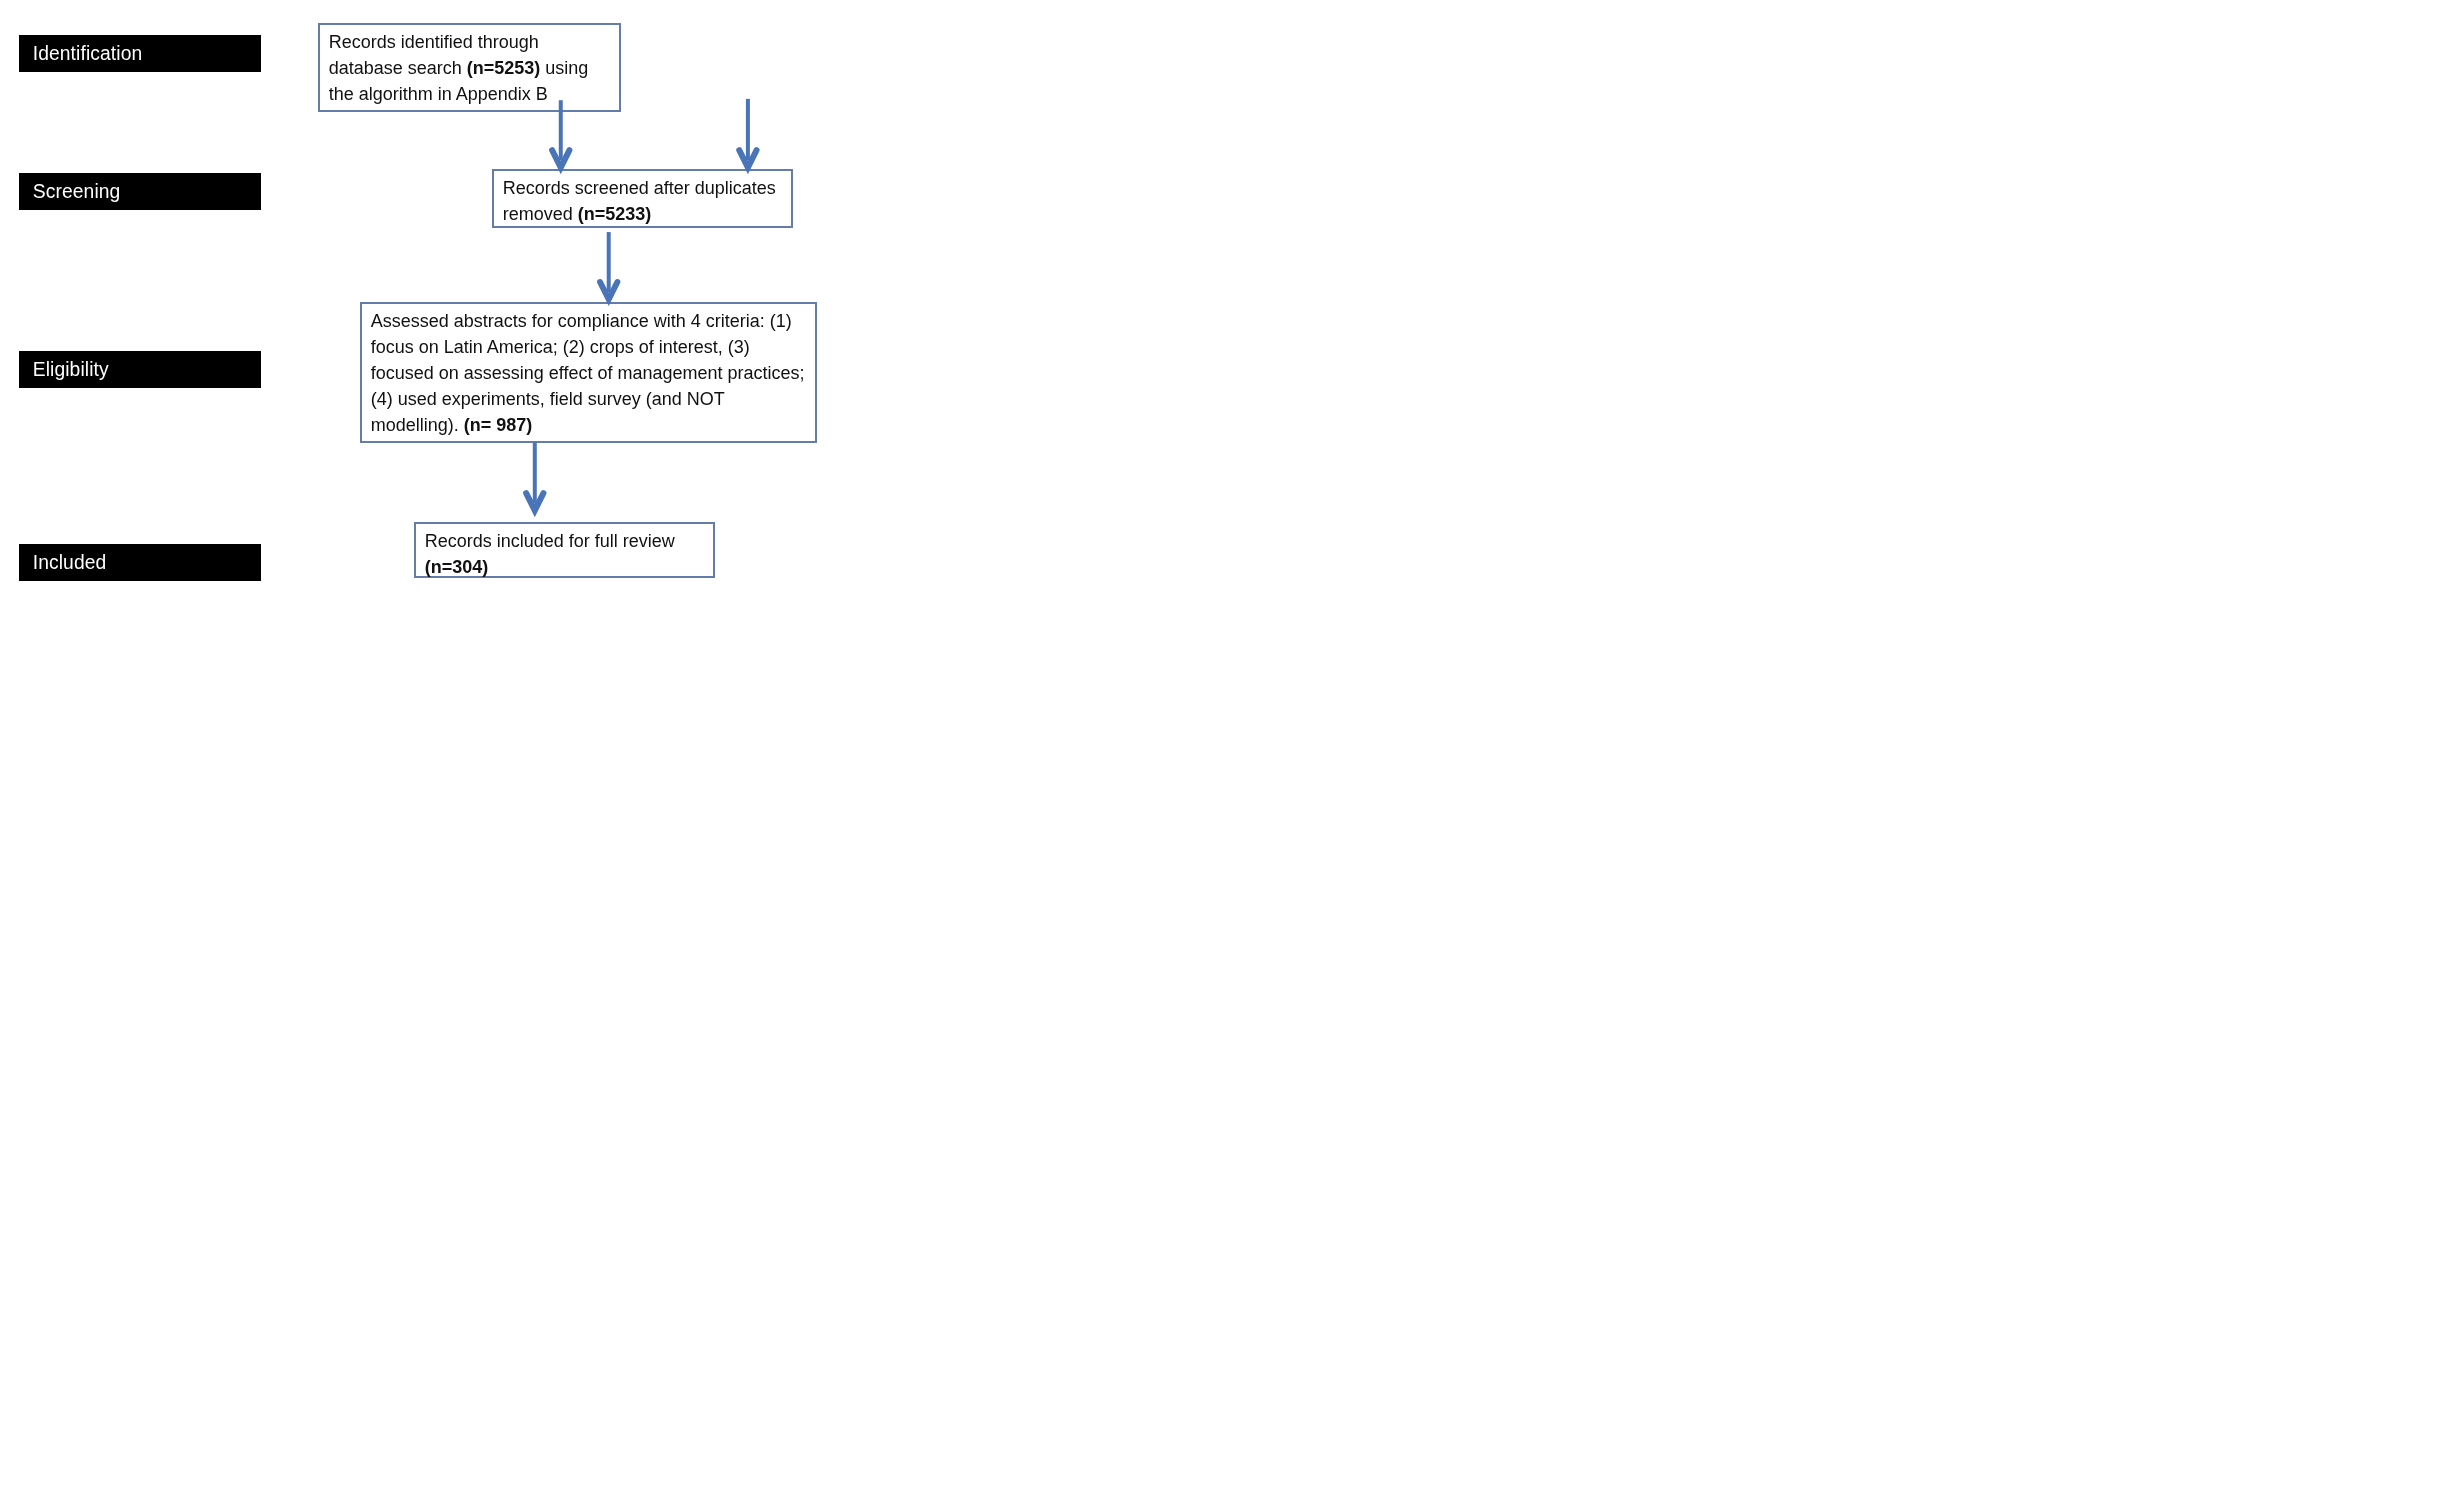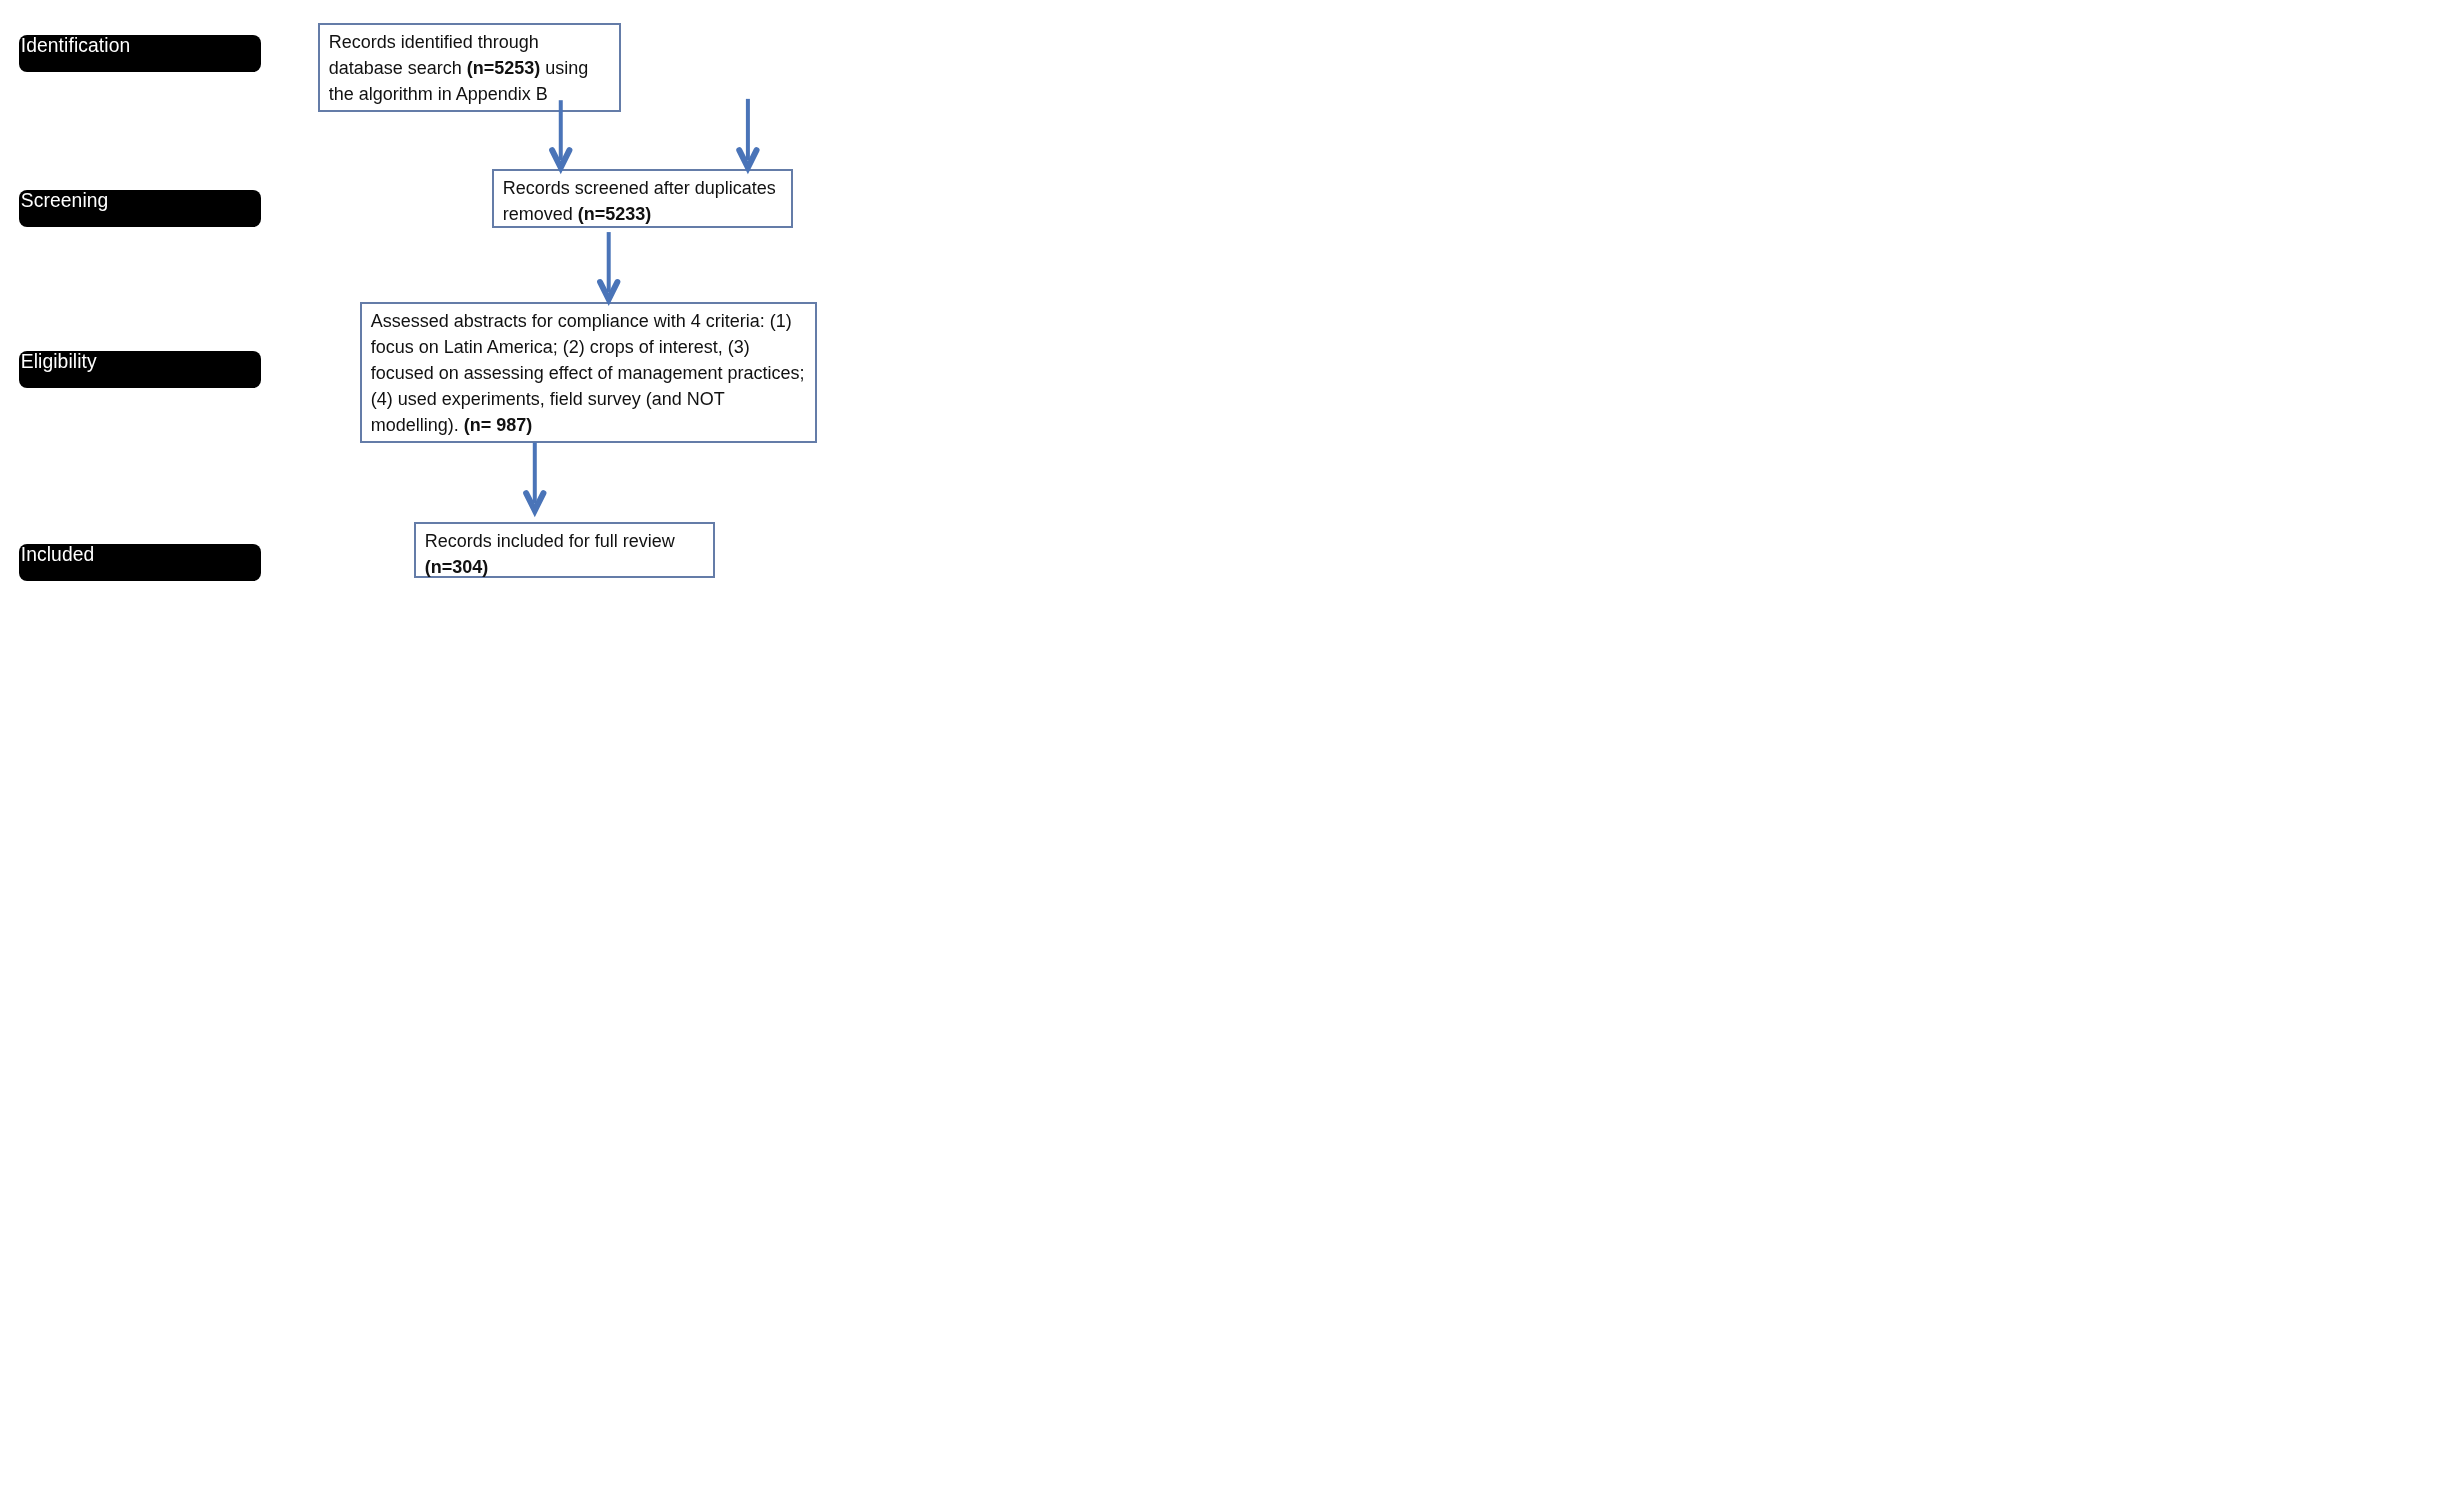--- a/index.html
+++ b/index.html
@@ -25,29 +25,28 @@
   }
   
   .stage{
     position:absolute;
     left:18.7px;
     width:242px;
     height:37px;
     background:var(--stage-bg);
     color:var(--stage-text);
     display:flex;
-    align-items:flex-start;
-    padding-left:2px;
+    align-items:center;
+    padding-left:14px;
     box-sizing:border-box;
     font-size:19.3px;
     letter-spacing:0.1px;
-    border-radius:8px;
   }
   .stage-identification{top:35px;}
-  .stage-screening{top:190px;}
+  .stage-screening{top:173px;}
   .stage-eligibility{top:351px;}
   .stage-included{top:544px;}
 
   
   .flow-box{
     position:absolute;
     background:#fff;
     border:2px solid var(--box-border);
     box-sizing:border-box;
     color:var(--text);

